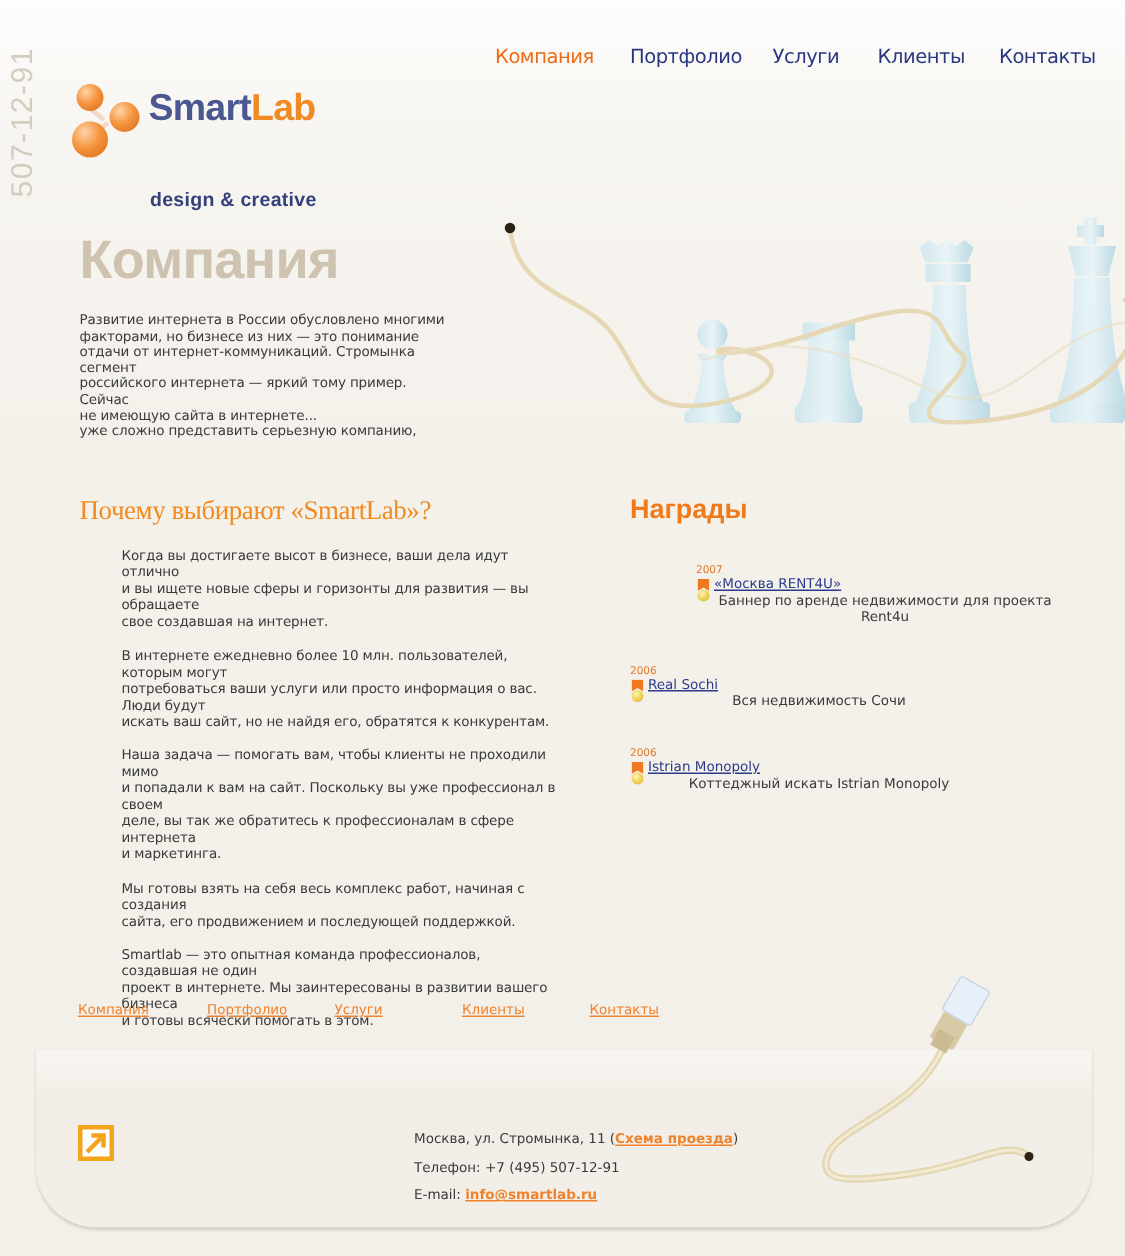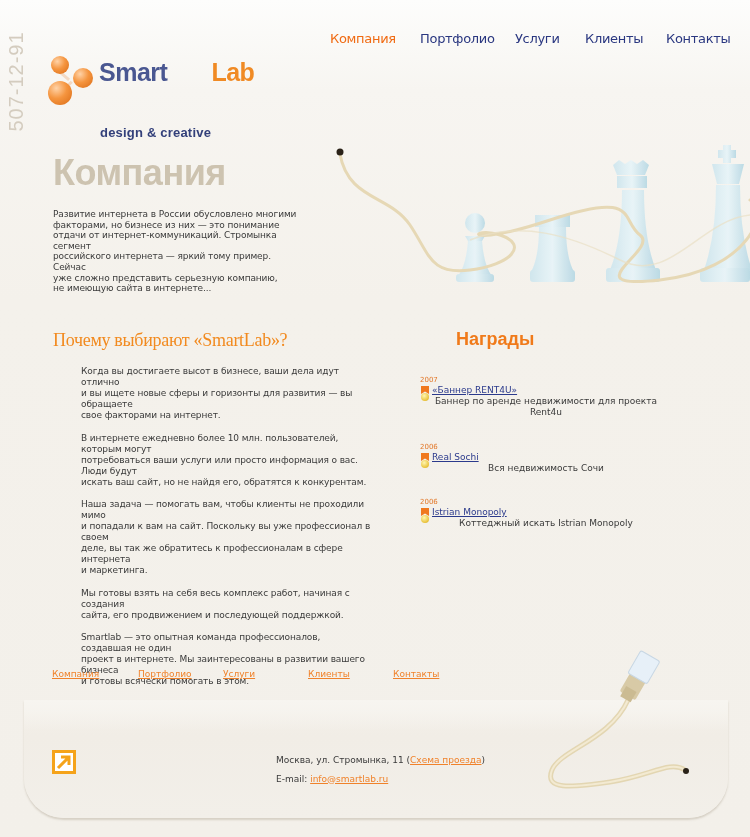--- a/index.html
+++ b/index.html
@@ -27,21 +27,21 @@
   .logo .balls { position: absolute; left: 0; top: 2px; width: 48px; height: 52px; }
   .ball { position: absolute; border-radius: 50%;
     background: radial-gradient(circle at 35% 30%, #ffd3a8 0%, #f5953f 45%, #d96a14 100%); }
   .b1 { left: 3px; top: 0; width: 18px; height: 18px; }
   .b2 { left: 25px; top: 12px; width: 20px; height: 20px; }
   .b3 { left: 0; top: 25px; width: 24px; height: 24px; }
   .stick { position: absolute; background: #f3d9c3; width: 3px; height: 12px; }
   .logo-name { position: absolute; left: 51px; top: 4px; font-family: "Liberation Sans", sans-serif;
     font-weight: bold; font-size: 25px; letter-spacing: -0.5px; line-height: 28px; }
   .logo-name .smart { color: #4a5791; }
-  .logo-name .lab { color: #f08a24; margin-left: 44px; }
+  .logo-name .lab { color: #f08a24; }
   .logo-tag { position: absolute; left: 52px; top: 31px; font-family: "Liberation Sans", sans-serif;
     font-weight: bold; font-size: 13px; color: #33407a; letter-spacing: 0.2px; margin-top: 40px; }
 
   
   .nav { position: absolute; top: 31px; left: 0; width: 750px; height: 20px; }
   .nav a { position: absolute; font-size: 13px; text-decoration: none; color: #2a3780;
     font-family: "DejaVu Sans", sans-serif; letter-spacing: -0.3px; }
   .nav a.active { color: #f06a12; }
 
   
@@ -53,21 +53,21 @@
   .chess { position: absolute; left: 320px; top: 140px; width: 430px; height: 170px; }
 
   
   .why-title { position: absolute; left: 53px; top: 330px; font-size: 18px; color: #f28a1f;
     font-family: Liberation Serif, serif; font-weight: normal; letter-spacing: -0.3px; }
   .why-body { position: absolute; left: 53px; top: 366px; width: 320px; }
   .why-body p { font-size: 9px; line-height: 11px; margin-bottom: 11.5px; color: #3a3a3a; letter-spacing: -0.1px; margin-left: 28px; }
 
   
   .awards-title { position: absolute; left: 420px; top: 329px; font-family: "Liberation Sans", sans-serif;
-    font-weight: bold; font-size: 18px; color: #f07a1a; margin-left: 36px; }
+    font-weight: bold; font-size: 18px; color: #f07a1a; }
   .award { position: absolute; left: 420px; width: 240px; }
   .award .year { font-size: 7px; color: #e2782a; line-height: 9px; }
   .award .row { position: relative; padding-left: 12px; }
   .medal { position: absolute; left: 0; top: 1px; width: 10px; height: 18px; }
   .medal .rib { position: absolute; left: 1px; top: 0; width: 8px; height: 8px; background: #f0781e;
     clip-path: polygon(0 0, 100% 0, 100% 100%, 50% 70%, 0 100%); }
   .medal .coin { position: absolute; left: 1px; top: 7px; width: 8px; height: 8px; border-radius: 50%;
     background: radial-gradient(circle at 40% 35%, #fff6b0, #e9c23a 70%, #b8901a); }
   .award a { font-size: 9px; color: #2b3a8c; text-decoration: underline; line-height: 11px; display: block; }
   .award .desc { font-size: 9px; line-height: 11px; color: #3a3a3a; text-align: center; }
@@ -78,21 +78,21 @@
   
   .footer-panel { position: absolute; left: 24px; top: 700px; width: 704px; height: 118px;
     background: linear-gradient(#f5f2ec 0%, #f1ede6 30%, #f2efe9 100%);
     border-bottom-left-radius: 40px; border-bottom-right-radius: 40px;
     box-shadow: 0 2px 2px rgba(160,150,130,0.35); }
   .footer-panel::before { content:""; position:absolute; left:0; right:0; top:0; height:30px;
     background: linear-gradient(#f7f5f0, rgba(240,236,228,0)); }
   .arrow-box { position: absolute; left: 52px; top: 750px; width: 24px; height: 24px;
     border: 3px solid #f5a31a; background: #fff; }
   .address { position: absolute; left: 276px; top: 751px; font-size: 9px; line-height: 18.5px; color: #3a3a3a; }
-  .address a { color: #f0822b; text-decoration: underline; }
+  .address a { color: #f0822b; text-decoration: underline; font-weight: bold; }
   .cable { position: absolute; left: 500px; top: 640px; width: 250px; height: 197px; }
 </style>
 </head>
 <body>
 
 <div class="page">
 
   <div class="side-phone">507-12-91</div>
 
   <div class="logo">
@@ -116,22 +116,22 @@
     <a href="#" style="left:585px;">Клиенты</a>
     <a href="#" style="left:666px;">Контакты</a>
   </nav>
 
   <h1 class="hero-title">Компания</h1>
   <div class="hero-text">
     <div>Развитие интернета в России обусловлено многими</div>
     <div>факторами, но бизнесе из них — это понимание</div>
     <div>отдачи от интернет-коммуникаций. Стромынка сегмент</div>
     <div>российского интернета — яркий тому пример. Сейчас</div>
+    <div>не имеющую сайта в интернете...</div>
     <div>уже сложно представить серьезную компанию,</div>
-    <div>не имеющую сайта в интернете...</div>
   </div>
 
   <svg class="chess" viewBox="0 0 430 170">
     <defs>
       <linearGradient id="ice" x1="0" x2="1" y1="0" y2="0">
         <stop offset="0" stop-color="#cfe6ee"></stop>
         <stop offset="0.5" stop-color="#e8f4f8"></stop>
         <stop offset="1" stop-color="#b9d9e4"></stop>
       </linearGradient>
     </defs>
@@ -157,37 +157,37 @@
       <rect x="380" y="128" width="50" height="14" rx="3"></rect>
     </g>
 
     <path d="M20 14 C 28 60, 70 55, 90 85 S 110 135, 150 130 S 210 105, 180 95 S 140 110, 230 80 S 300 80, 320 95 S 250 150, 340 140 S 450 70, 430 60" fill="none" stroke="#e6d8b5" stroke-width="3" stroke-linecap="round"></path>
     <path d="M150 100 C 200 80, 250 95, 300 120 S 380 80, 430 75" fill="none" stroke="#eadfc4" stroke-width="1.5" opacity="0.7"></path>
     <circle cx="20" cy="12" r="3.5" fill="#2a2218"></circle>
   </svg>
 
   <h2 class="why-title">Почему выбирают «SmartLab»?</h2>
   <div class="why-body">
-    <p><span>Когда вы достигаете высот в бизнесе, ваши дела идут отлично</span><br><span>и вы ищете новые сферы и горизонты для развития — вы обращаете</span><br><span>свое факторами на интернет.</span></p>
+    <p><span>Когда вы достигаете высот в бизнесе, ваши дела идут отлично</span><br><span>и вы ищете новые сферы и горизонты для развития — вы обращаете</span><br><span>свое создавшая на интернет.</span></p>
     <p><span>В интернете ежедневно более 10 млн. пользователей, которым могут</span><br><span>потребоваться ваши услуги или просто информация о вас. Люди будут</span><br><span>искать ваш сайт, но не найдя его, обратятся к конкурентам.</span></p>
     <p><span>Наша задача — помогать вам, чтобы клиенты не проходили мимо</span><br><span>и попадали к вам на сайт. Поскольку вы уже профессионал в своем</span><br><span>деле, вы так же обратитесь к профессионалам в сфере интернета</span><br><span>и маркетинга.</span></p>
     <p><span>Мы готовы взять на себя весь комплекс работ, начиная с создания</span><br><span>сайта, его продвижением и последующей поддержкой.</span></p>
     <p><span>Smartlab — это опытная команда профессионалов, создавшая не один</span><br><span>проект в интернете. Мы заинтересованы в развитии вашего бизнеса</span><br><span>и готовы всячески помогать в этом.</span></p>
   </div>
 
   <h2 class="awards-title">Награды</h2>
 
-  <div class="award" style="top:376px;">
+  <div class="award" style="top:376px;margin-left:44px;">
     <div class="year">2007</div>
     <div class="row">
       <div class="medal">
           <div class="rib"></div>
           <div class="coin"></div>
         </div>
-      <a href="#">«Баннер RENT4U»</a>
+      <a href="#">«Москва RENT4U»</a>
       <div class="desc"><span>Баннер по аренде недвижимости для проекта</span><br><span>Rent4u</span></div>
     </div>
   </div>
 
   <div class="award" style="top:443px;">
     <div class="year">2006</div>
     <div class="row">
       <div class="medal">
           <div class="rib"></div>
           <div class="coin"></div>
@@ -220,20 +220,21 @@
   <div class="footer-panel"></div>
 
   <div class="arrow-box">
     <svg width="18" height="18" viewBox="0 0 18 18">
       <path d="M3 15 L14 4 M6 4 H14 V12" stroke="#f5a31a" stroke-width="3" fill="none"></path>
     </svg>
   </div>
 
   <div class="address">
     <div><span>Москва, ул. Стромынка, 11 (</span><a href="#">Схема проезда</a><span>)</span></div>
+    <div>Телефон: +7 (495) 507-12-91</div>
     <div><span>E-mail: </span><a href="#">info@smartlab.ru</a></div>
   </div>
 
   <svg class="cable" viewBox="0 0 250 197">
     <path d="M128 60 C 110 100, 60 110, 52 130 S 70 148, 110 142 S 170 120, 185 130" fill="none" stroke="#e3d6b2" stroke-width="5" stroke-linecap="round"></path>
     <path d="M128 60 C 110 100, 60 110, 52 130 S 70 148, 110 142 S 170 120, 185 130" fill="none" stroke="#f3ead2" stroke-width="2" stroke-linecap="round"></path>
     <circle cx="186" cy="131" r="3" fill="#2a2218"></circle>
     <g transform="rotate(30 140 40)">
       <rect x="128" y="38" width="18" height="22" fill="#d8caa6" rx="2"></rect>
       <rect x="131" y="52" width="12" height="12" fill="#cbbb92"></rect>

